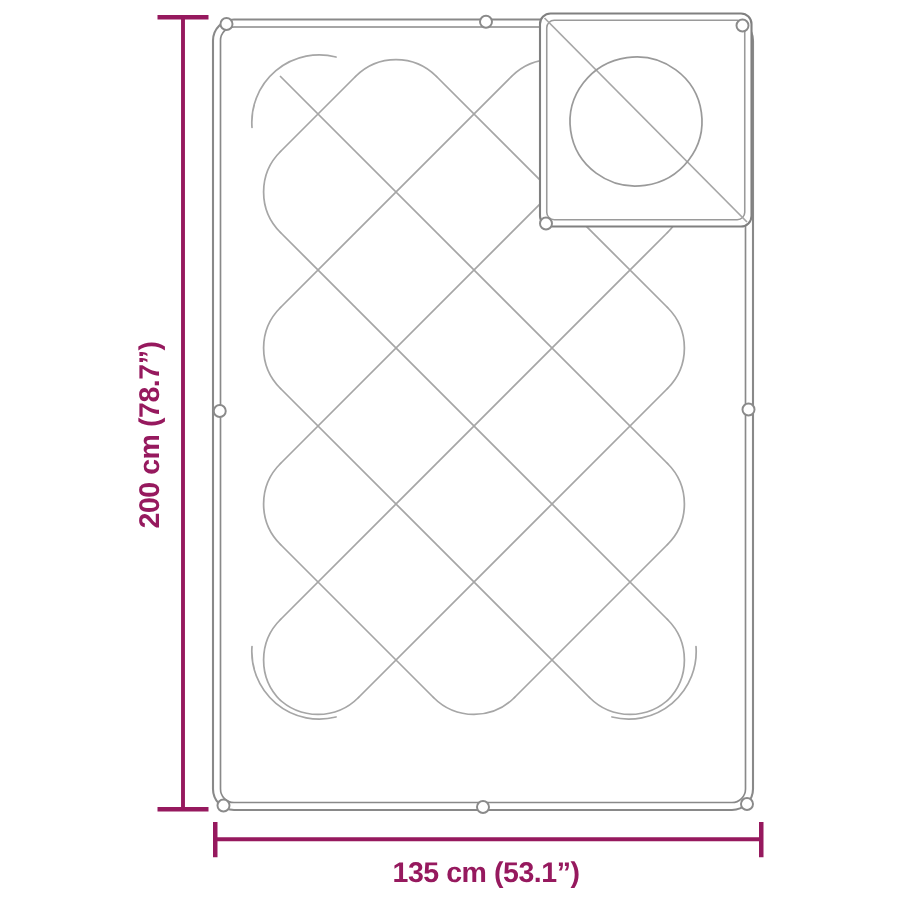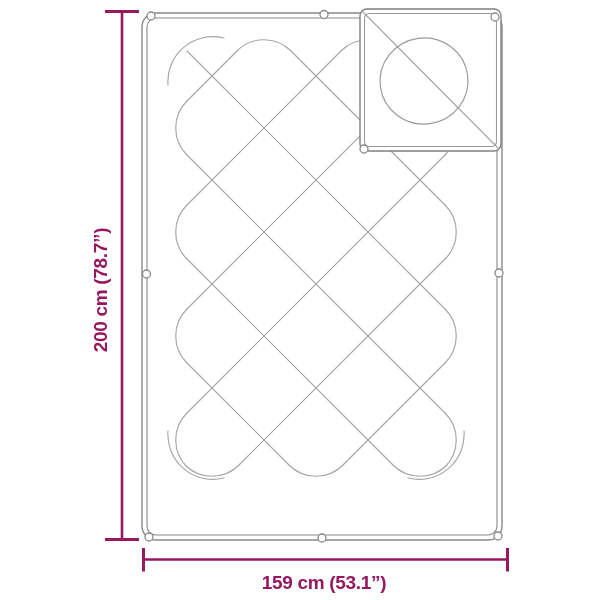--- a/index.html
+++ b/index.html
@@ -116,14 +116,14 @@
 
     <g stroke="#96195E" fill="none">
       <line x1="143.5" y1="548" x2="143.5" y2="571.5" stroke-width="3"></line>
       <line x1="143.5" y1="559.5" x2="507.5" y2="559.5" stroke-width="2.6"></line>
       <line x1="507.5" y1="548" x2="507.5" y2="571.5" stroke-width="3"></line>
     </g>
   </svg>
 
   <div class="dim-label vertical">200 cm (78.7”)</div>
 
-  <div class="dim-label horizontal">159 cm (53.1”)</div>
+  <div class="dim-label horizontal">135 cm (53.1”)</div>
 </div>
 
 </body></html>

